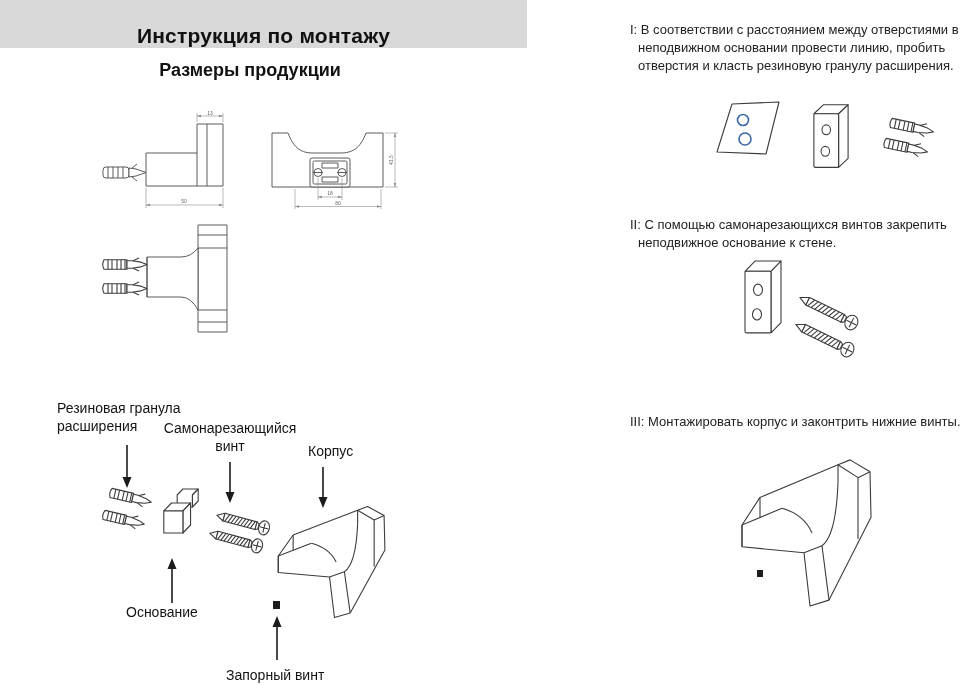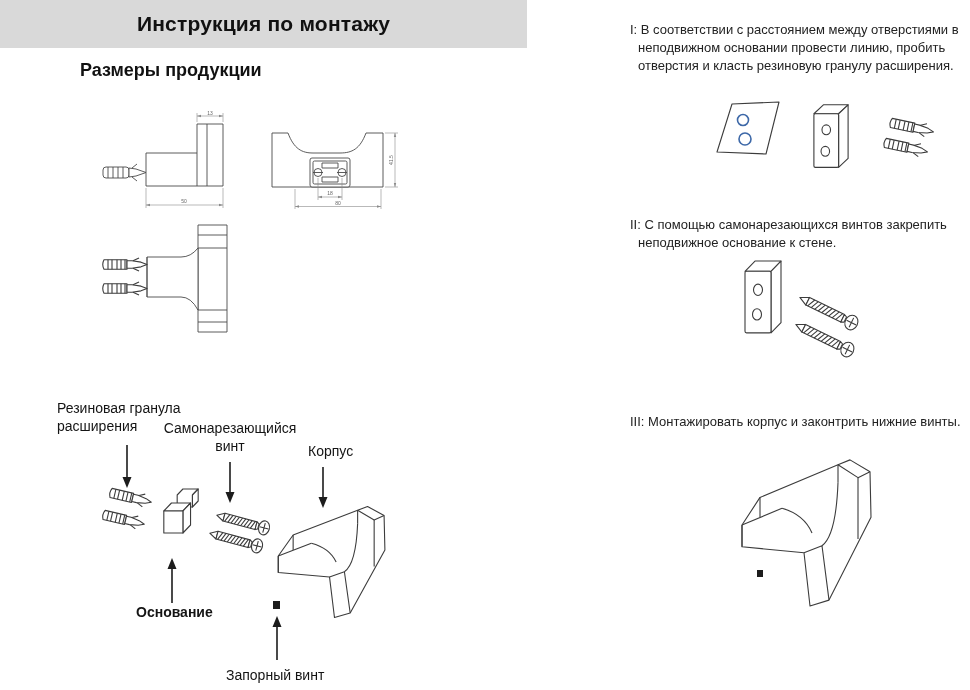--- a/index.html
+++ b/index.html
@@ -2,25 +2,25 @@
 <html><head>
 <meta charset="utf-8">
 <style>
   html,body { margin:0; padding:0; background:#fff; }
   .screen {
     position:relative; width:970px; height:690px; background:#ffffff;
     font-family:"Liberation Sans", sans-serif; color:#1a1a1a; overflow:hidden;
   }
   .title-bar {
     position:absolute; left:0; top:0; width:527px; height:48px;
-    background:#d9d9d9; display:flex; align-items:center; justify-content:center;
+    background:#d9d9d9; display:flex; align-items:flex-end; justify-content:center;
   }
   .title-bar h1 { margin:0; font-size:21px; font-weight:bold; color:#111; letter-spacing:0.2px; }
   .subtitle {
-    position:absolute; left:80px; top:60px; width:340px; text-align:left;
+    position:absolute; left:80px; top:60px; width:340px; text-align:center;
     font-size:18px; font-weight:bold; color:#111;
   }
   .abs { position:absolute; }
   .part-label { position:absolute; font-size:14px; line-height:18px; color:#141414; }
   .step-text {
     position:absolute; left:630px; width:340px; font-size:13px; line-height:18px;
     color:#222; padding-left:8px; text-indent:-8px;
   }
   svg { display:block; }
   svg * { vector-effect:non-scaling-stroke; }
@@ -178,21 +178,21 @@
       <use href="#anchor-sym" width="48" height="15"></use>
     </g>
     <g transform="translate(8,58)">
       <use href="#anchor-sym" width="48" height="15"></use>
     </g>
   </svg>
 
   <div class="part-label" style="left:163px; top:419px; width:134px; text-align:center;">Самонарезающийся винт</div>
   <div class="part-label" style="left:57px; top:399px; width:142px;">Резиновая гранула расширения</div>
   <div class="part-label" style="left:308px; top:442px; width:64px; text-align:left;">Корпус</div>
-  <div class="part-label" style="left:136px; top:603px; width:90px;font-weight:bold;">Основание</div>
+  <div class="part-label" style="left:126px; top:603px; width:90px;">Основание</div>
   <div class="part-label" style="left:226px; top:666px; width:112px; text-align:left;">Запорный винт</div>
 
   <svg class="abs" style="left:40px; top:435px;" width="360" height="255" viewBox="0 0 360 255">
     <g>
       <line class="arrowline" x1="87" y1="10" x2="87" y2="44"></line>
       <polygon class="arrowhead" points="87,53 82.5,42 91.5,42"></polygon>
     </g>
     <g>
       <line class="arrowline" x1="190" y1="27" x2="190" y2="59"></line>
       <polygon class="arrowhead" points="190,68 185.5,57 194.5,57"></polygon>

